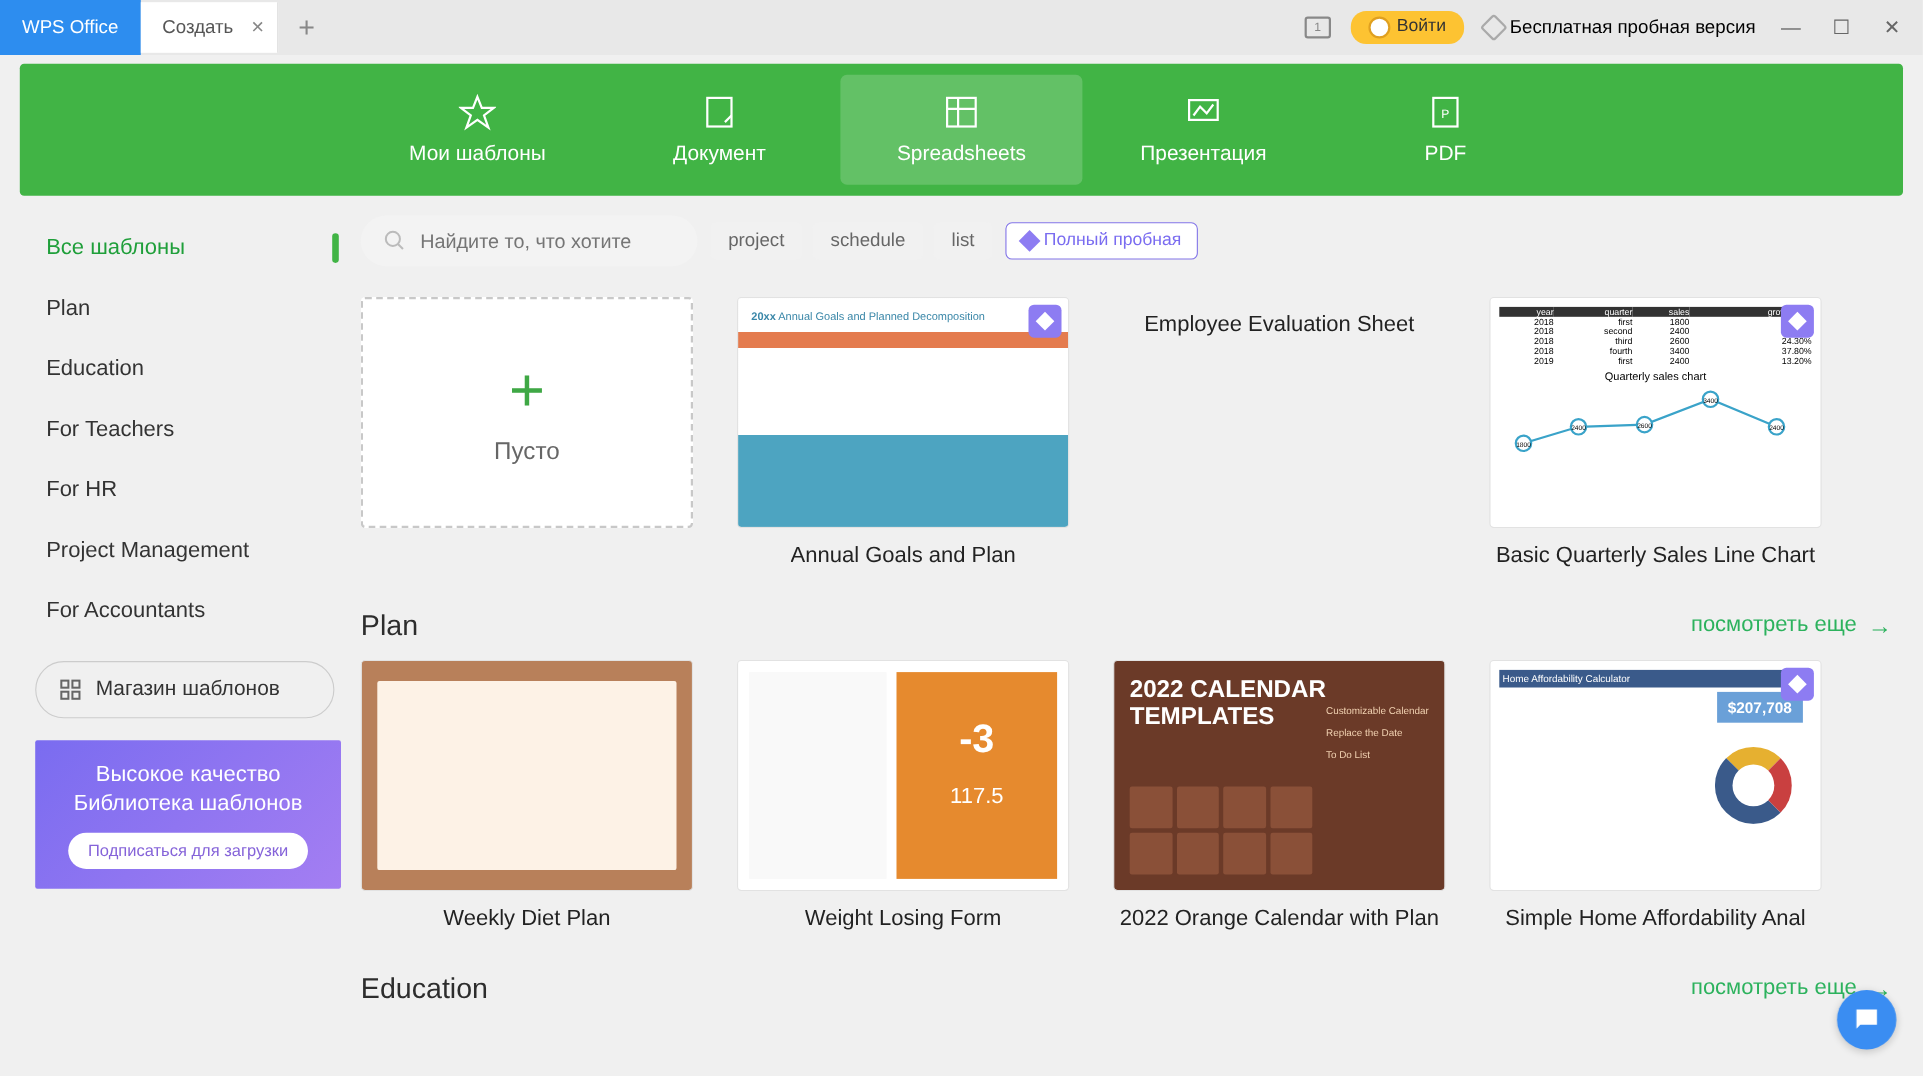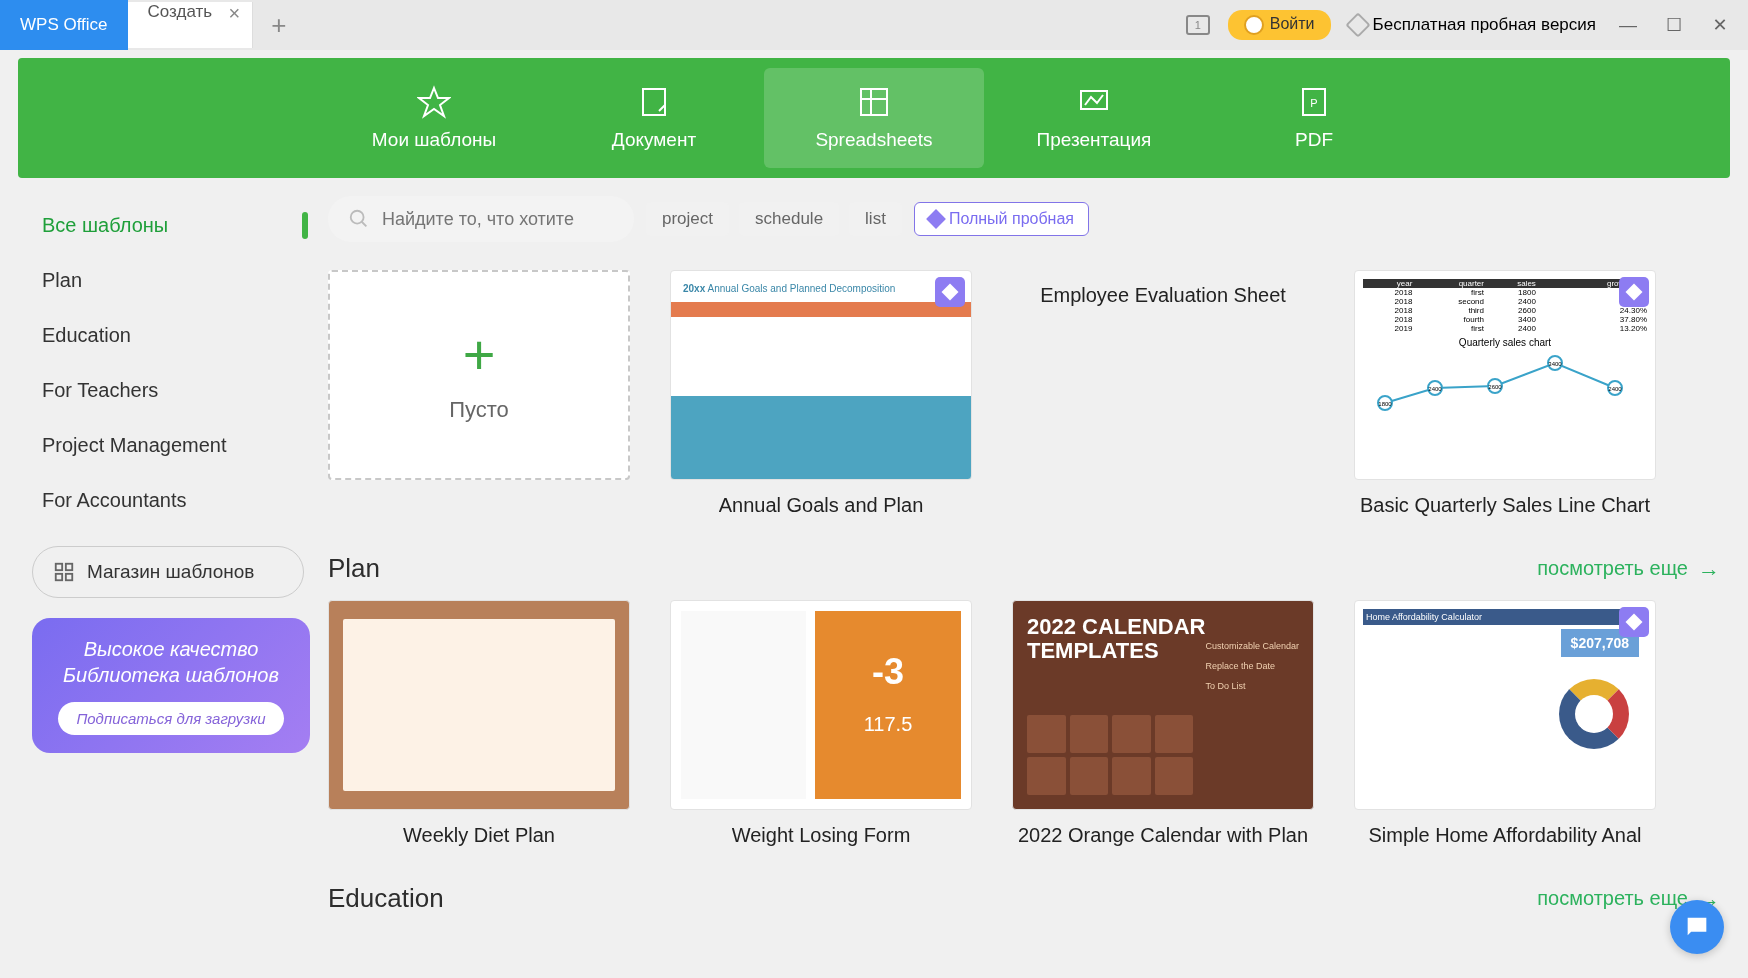--- a/index.html
+++ b/index.html
@@ -1,40 +1,40 @@
 <!DOCTYPE html>
 <html><head>
 <meta charset="utf-8">
 <style>
   * { box-sizing: border-box; margin: 0; padding: 0; font-family: -apple-system, BlinkMacSystemFont, "Segoe UI", Arial, sans-serif; }
   body { background: #f0f0f0; width: 1748px; height: 978px; overflow: hidden; }
   .titlebar { height: 50px; background: #e8e8e8; display: flex; align-items: center; padding: 0 0 0 0; }
   .tab-home { background: #2d8def; color: #fff; padding: 0 20px; height: 50px; display: flex; align-items: center; font-size: 17px; }
-  .tab-new { background: #fff; color: #555; padding: 0 40px 0 20px; height: 46px; display: flex; font-size: 17px; position: relative; border-right: 1px solid #ddd;}
+  .tab-new { background: #fff; color: #555; padding: 0 40px 0 20px; height: 46px; display: flex; align-items: center; font-size: 17px; position: relative; border-right: 1px solid #ddd;}
   .tab-close { position: absolute; right: 12px; font-size: 20px; color: #888; cursor: pointer; }
   .tab-plus { padding: 0 18px; font-size: 26px; color: #888; cursor: pointer; }
   .titlebar-right { margin-left: auto; display: flex; align-items: center; gap: 18px; padding-right: 14px; }
   .win-badge { width: 24px; height: 20px; border: 2px solid #888; border-radius: 3px; display:flex; align-items:center; justify-content:center; font-size:11px; color:#888;}
   .login-btn { background: #fdc332; color: #333; padding: 5px 16px; border-radius: 14px; font-size: 16px; display:flex; gap:6px;}
   .login-avatar {width:20px;height:20px;border-radius:50%;background:#fff;border:2px solid #e0a020; display:inline-block;}
   .trial-txt { color: #000000; font-size: 17px; display:flex; align-items:center; gap:6px;}
   .crown {width:18px;height:18px;border:2px solid #aaa;border-radius:3px;transform:rotate(45deg);}
   .win-ctrl { width: 28px; height: 28px; display:flex; align-items:center; justify-content:center; color:#666; font-size:18px; cursor:pointer;}
   .green-bar { background: #41b445; margin: 8px 18px 0 18px; border-radius: 4px; height: 120px; display:flex; align-items:center; justify-content:center; gap: 0; }
   .gcat { flex:0 0 220px; color:#fff; display:flex; flex-direction:column; align-items:center; justify-content:center; gap:10px; height:100px; border-radius:6px; cursor:pointer; font-size:19px;}
   .gcat.active { background: rgba(255,255,255,0.18); }
   .gicon { width:34px; height:34px; }
   .main-area { display:flex; margin: 0 18px; height: calc(978px - 50px - 128px); }
   .sidebar { width: 300px; padding: 18px 0; }
   .side-item { padding: 14px 24px; font-size: 20px; color: #333; cursor:pointer; position:relative; border-radius: 22px; margin: 4px 0;}
   .side-item.active { color: #1f9f3a; font-weight:500;}
   .side-item.active::after { content:""; position:absolute; right:10px; top:12px; bottom:12px; width:6px; background:#41b445; border-radius:3px;}
   .store-btn { margin: 20px 14px; border:1px solid #ccc; border-radius: 28px; padding: 14px 20px; font-size:19px; color:#333; display:flex; align-items:flex-start; gap:12px; cursor:pointer;}
   .store-icon{width:22px;height:22px;display:inline-block;}
-  .promo { margin: 20px 8px 0 14px; background: linear-gradient(135deg, #7a6cf0, #a47ef2); border-radius:18px; padding: 18px 12px; text-align:center; color:#fff;font-style:italic;}
+  .promo { margin: 20px 8px 0 14px; background: linear-gradient(135deg, #7a6cf0, #a47ef2); border-radius:2px; padding: 18px 12px; text-align:center; color:#fff;}
   .promo-title {font-size:20px; font-weight:500; line-height:1.3;}
   .promo-btn { background:#fff; color:#8563d9; border-radius:20px; padding:8px 18px; margin-top:14px; display:inline-block; font-size:15px;}
   .content { flex:1; padding: 18px 10px 0 10px; overflow:hidden;}
   .search-row { display:flex; align-items:center; gap:12px; margin-bottom: 28px; }
   .search-box { flex:0 0 280px; background:#f3f3f3; border-radius: 26px; padding: 12px 20px; display:flex; align-items:center; gap:12px; color:#aaa; font-size:18px;}
   .search-icon{width:22px;height:22px;}
   .search-input { border:none; background:transparent; outline:none; font-size:18px; color:#555; flex:1;}
   .chip { background:#f1f1f1; color:#666; padding:7px 16px; border-radius:5px; font-size:17px; cursor:pointer;}
   .premium-chip { background:#fff; border:1px solid #8274e8; color:#7a6cf0; padding:7px 14px; border-radius:6px; font-size:16px; display:flex; align-items:center; gap:6px;}
   .diamond { width:14px; height:14px; background:#8d7cf2; transform:rotate(45deg); display:inline-block;}
@@ -130,20 +130,21 @@
   </div>
 
 <div class="main-area">
 
   <div class="sidebar">
     <div id="side-list">
         <div class="side-item active">Все шаблоны</div>
         <div class="side-item">Plan</div>
         <div class="side-item">Education</div>
         <div class="side-item">For Teachers</div>
+        <div class="side-item">For HR</div>
         <div class="side-item">Project Management</div>
         <div class="side-item">For Accountants</div>
       </div>
     <div class="store-btn">
       <svg class="store-icon" viewBox="0 0 24 24" fill="none" stroke="#666" stroke-width="2">
           <rect x="3" y="3" width="7" height="7"></rect>
           <rect x="14" y="3" width="7" height="7"></rect>
           <rect x="3" y="14" width="7" height="7"></rect>
           <rect x="14" y="14" width="7" height="7"></rect>
         </svg>

